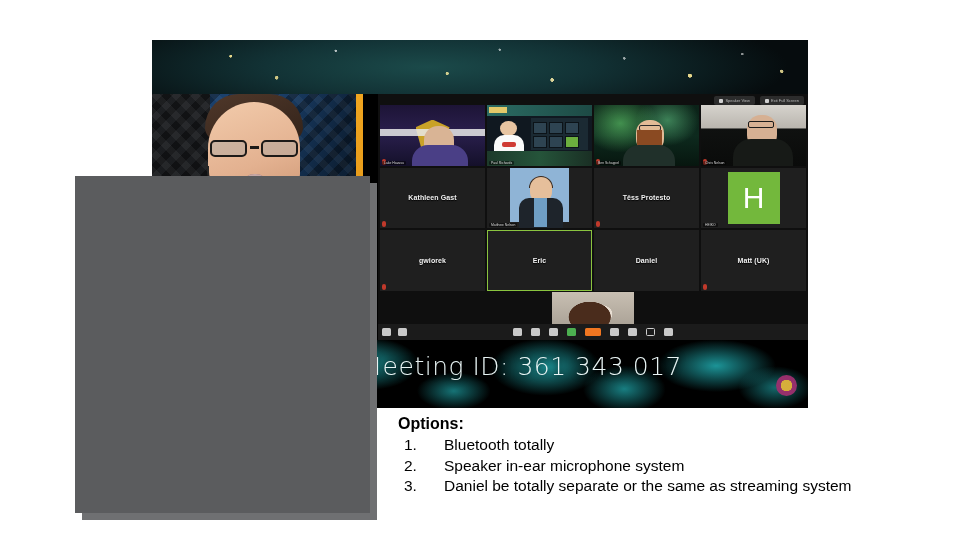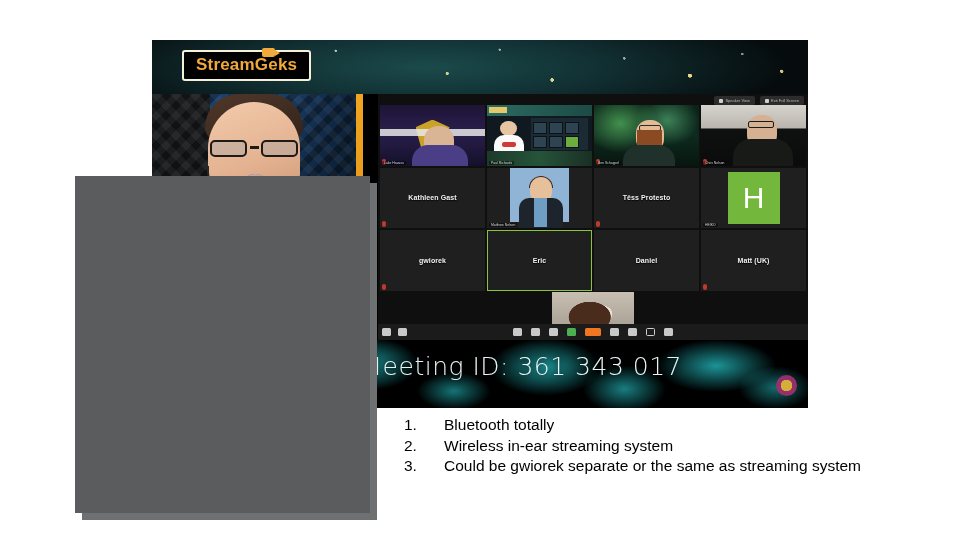--- a/index.html
+++ b/index.html
@@ -322,23 +322,20 @@
   .opt-txt { flex: 1; }
 </style>
 </head>
 <body>
 
 <div id="stage">
 
   <div id="video">
 
     <div class="banner">
-      <div class="sg-logo">
-        <span>Stream</span><span class="gk"><span>G</span><span class="cam"></span></span><span>eks</span>
-      </div>
     </div>
 
     <div class="presenter">
       <div class="foam-dark"></div>
       <div class="shelf"></div>
       <div class="hair"></div>
       <div class="head"></div>
       <div class="glasses">
         <span class="lens l"></span>
           <span class="bridge"></span>
@@ -484,29 +481,30 @@
     </div>
   </div>
 
   <div class="frame-shadow"></div>
   <div class="frame">
     <div class="frame-inner"></div>
   </div>
 
 
   <div class="options">
+    <div class="opt-title">Options:</div>
     <ol class="opt-list">
       <li class="opt-item">
         <span class="opt-num">1.</span>
         <span class="opt-txt">Bluetooth totally</span>
       </li>
       <li class="opt-item">
         <span class="opt-num">2.</span>
-        <span class="opt-txt">Wireless in-ear streaming system</span>
+        <span class="opt-txt">Speaker in-ear microphone system</span>
       </li>
       <li class="opt-item">
         <span class="opt-num">3.</span>
-        <span class="opt-txt">Could be gwiorek separate or the same as streaming system</span>
+        <span class="opt-txt">Daniel be totally separate or the same as streaming system</span>
       </li>
     </ol>
   </div>
 
 </div>
 
 </body></html>

